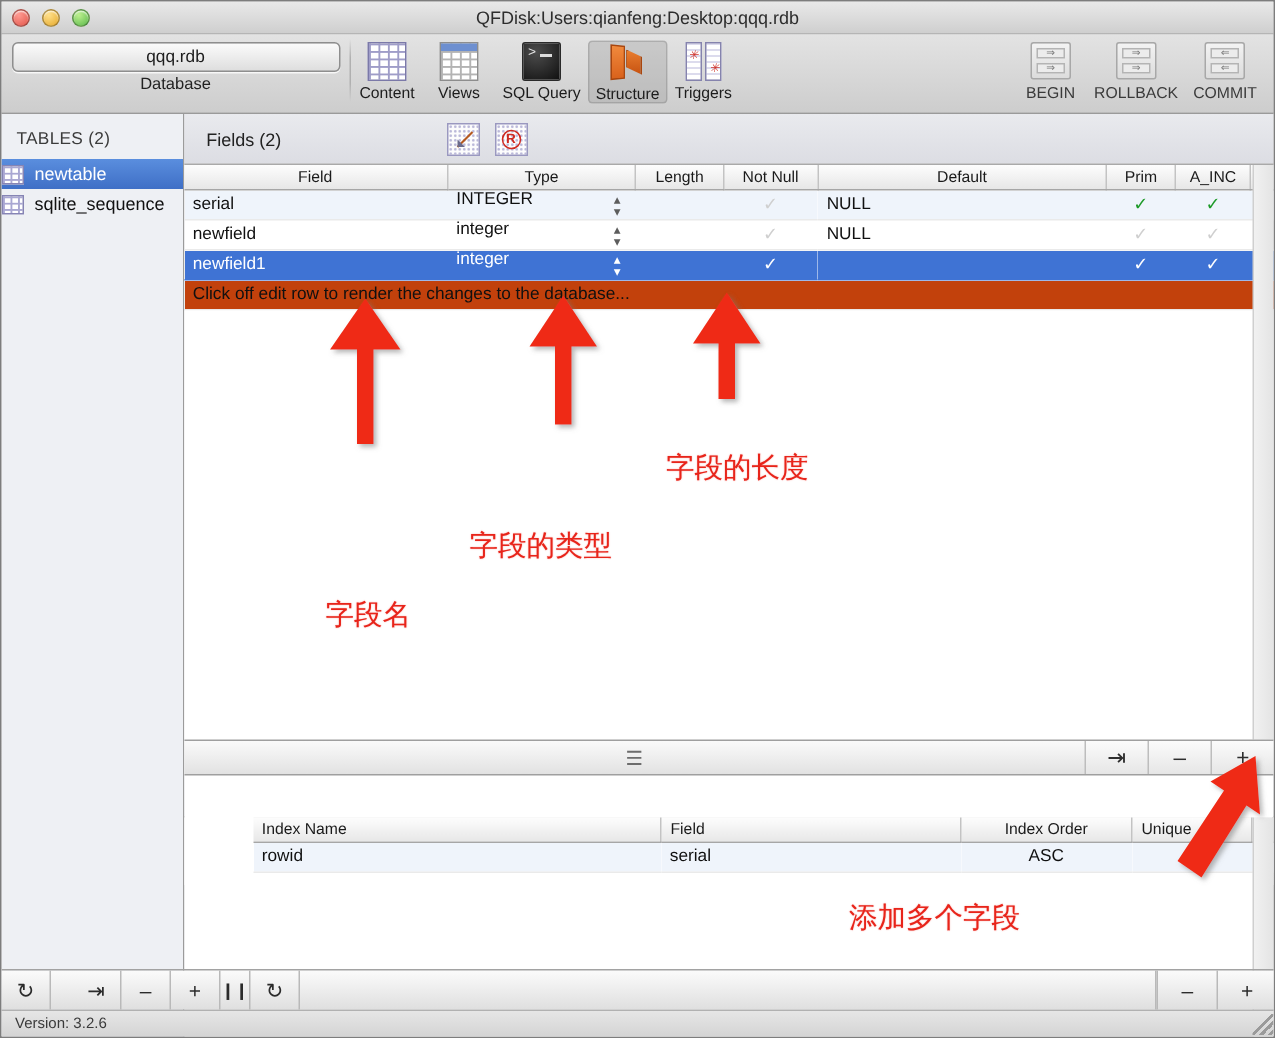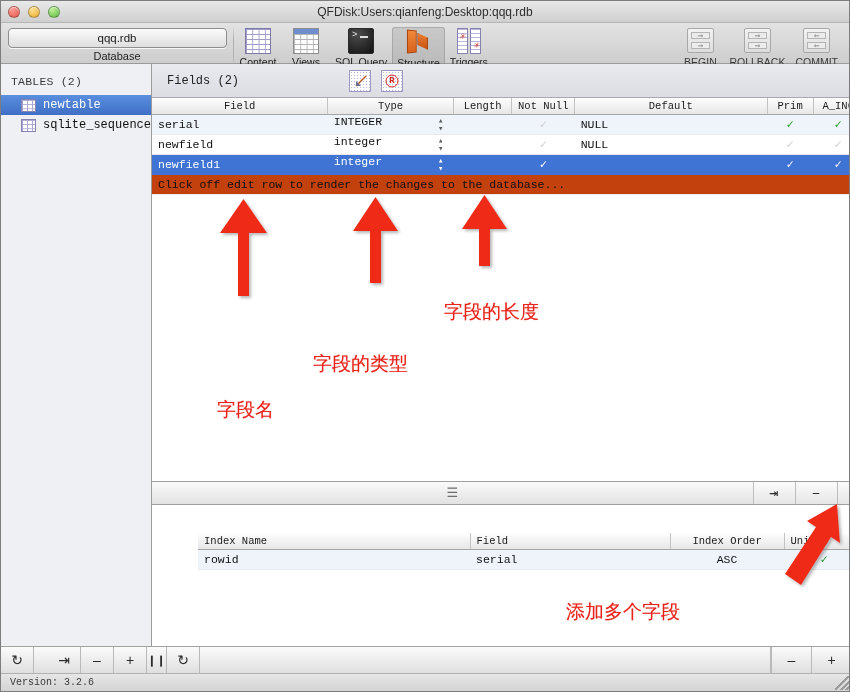--- a/index.html
+++ b/index.html
@@ -38,21 +38,21 @@
   .light.yellow { background: radial-gradient(circle at 35% 30%, #ffe08a, #e5a92c); }
   .light.green  { background: radial-gradient(circle at 35% 30%, #bdf08f, #5ab84a); }
   .title-text {
     text-align: center; line-height: 22px;
     font-size: 12px; color: #2d2d2d;
   }
 
   
   .toolbar {
     position: relative;
-    height: 41px;
+    height: 53px;
     background: linear-gradient(#e3e3e3, #cdcdcd);
     border-bottom: 1px solid #9a9a9a;
     display: flex; align-items: flex-start;
   }
   .db-group {
     width: 232px; padding-top: 5px;
     display: flex; flex-direction: column; align-items: center;
   }
   .db-field {
     width: 219px; height: 20px;
@@ -160,37 +160,36 @@
     border: 1px solid #b4b4b4; background: #ececec;
     font-size: 7px; line-height: 6px; text-align: center; color: #7b7b7b;
   }
   .tb-item.dim .tb-cap { color: #3a3a3a; }
 
   
   .body {
     position: relative;
     height: 615px;
     display: flex;
-    font-family: Liberation Mono, monospace;
   }
 
   
   .sidebar {
     width: 170px;
     background: #eef0f4;
     border-right: 1px solid #9b9b9b;
     display: flex; flex-direction: column;
   }
   .sidebar-head {
     padding: 11px 0 7px 10px;
     font-size: 11.5px; color: #3b3b3b; letter-spacing: .2px;
   }
   .tbl-row {
     height: 20px; display: flex; align-items: center;
-    padding-left: 20px; gap: 7px;
+    padding-left: 0; gap: 7px;
     font-size: 12px; color: #111;
   }
   .tbl-row.sel { background: linear-gradient(#5a8ede, #3f6fc6); color: #fff; }
   .tbl-ico {
     width: 15px; height: 13px; background: #fff;
     border: 1px solid #8684b4;
     background-image:
       linear-gradient(to right, #a9a7d2 1px, transparent 1px),
       linear-gradient(to bottom, #a9a7d2 1px, transparent 1px);
     background-size: 5px 4.2px;
@@ -308,21 +307,21 @@
     font-size: 14px; color: #2b2b2b;
   }
   .bb-spacer { flex: 1; border-right: 1px solid #b9b9b9; }
   .bb-btn.right { border-right: none; border-left: 1px solid #b9b9b9; width: 40px; }
 
   .statusbar {
     position: absolute; left: 0; bottom: 0; width: 850px; height: 18px;
     background: linear-gradient(#e6e6e6, #d4d4d4);
     border-top: 1px solid #b1b1b1;
     font-size: 10px; color: #3a3a3a;
-    display: flex; align-items: center; font-family: Liberation Mono, monospace;
+    display: flex; align-items: center;
   }
   .statusbar .v { margin-left: 9px; }
   .resize-grip {
     position: absolute; right: 2px; bottom: 1px; width: 14px; height: 14px;
     background:
       linear-gradient(135deg, transparent 45%, #9a9a9a 45%, #9a9a9a 55%, transparent 55%),
       linear-gradient(135deg, transparent 65%, #9a9a9a 65%, #9a9a9a 75%, transparent 75%),
       linear-gradient(135deg, transparent 85%, #9a9a9a 85%, #9a9a9a 95%, transparent 95%);
   }
 

